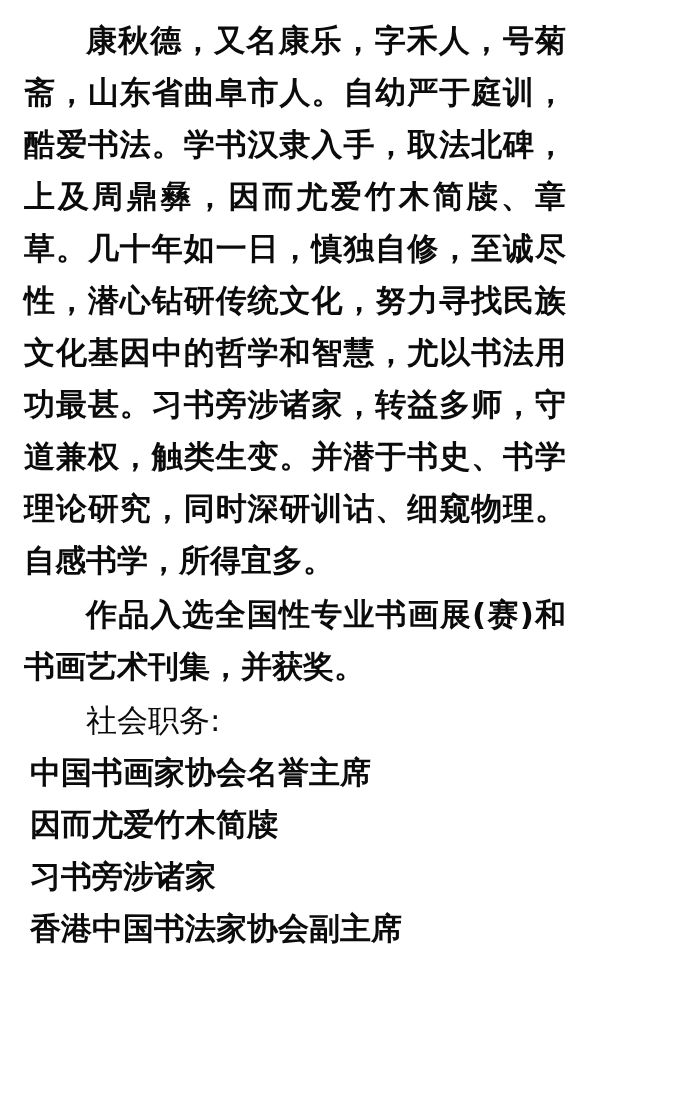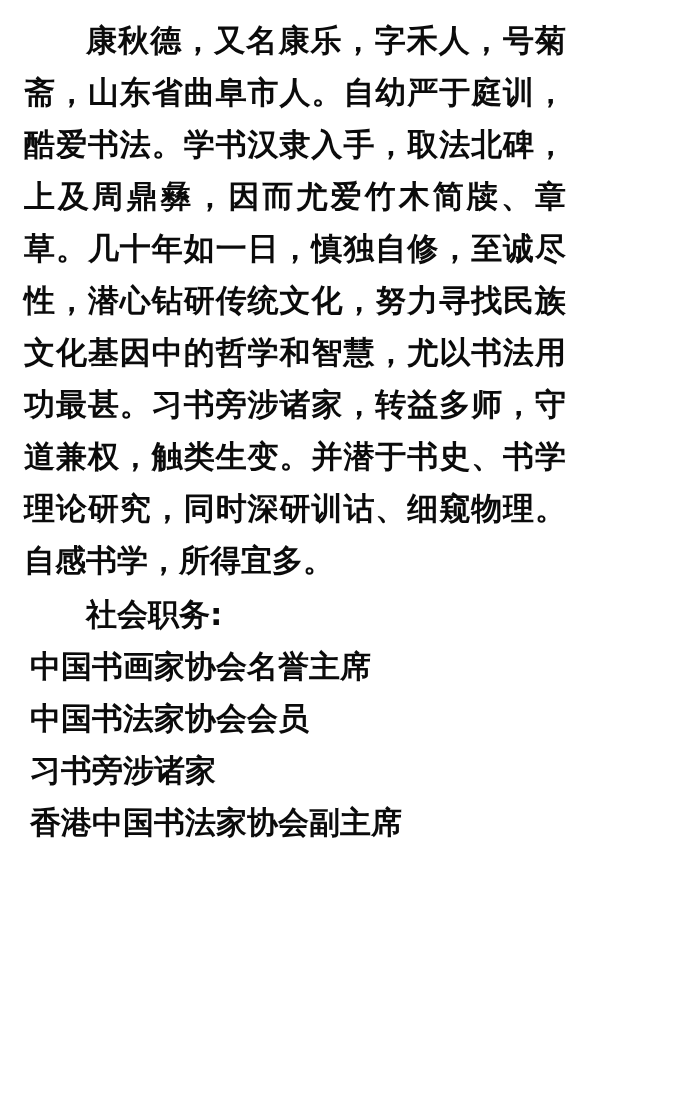--- a/index.html
+++ b/index.html
@@ -40,37 +40,38 @@
     font-size: 31px;
     line-height: 52px;
     font-weight: 700;
     text-indent: 0;
     margin-left: 6px;
     white-space: nowrap;
   }
   .heading {
     font-size: 31px;
     line-height: 52px;
-    font-weight: 700;
+    font-weight: 400;
     text-indent: 62px;
     margin: 0;
   }
 </style>
 </head>
 <body>
 
 <div class="page">
 
   <p class="para">康秋德，又名康乐，字禾人，号菊斋，山东省曲阜市人。自幼严于庭训，酷爱书法。学书汉隶入手，取法北碑，上及周鼎彝，因而尤爱竹木简牍、章草。几十年如一日，慎独自修，至诚尽性，潜心钻研传统文化，努力寻找民族文化基因中的哲学和智慧，尤以书法用功最甚。习书旁涉诸家，转益多师，守道兼权，触类生变。并潜于书史、书学理论研究，同时深研训诂、细窥物理。自感书学，所得宜多。</p>
 
+  <p class="para">作品入选全国性专业书画展(赛)和书画艺术刊集，并获奖。</p>
 
 
   <p class="heading">社会职务:</p>
 
   <ul class="list">
     <li class="list-item">中国书画家协会名誉主席</li>
-    <li class="list-item">中国书法家协会会员</li>
+    <li class="list-item">因而尤爱竹木简牍</li>
     <li class="list-item">习书旁涉诸家</li>
     <li class="list-item">香港中国书法家协会副主席</li>
 
   </ul>
 
 </div>
 
 </body></html>

